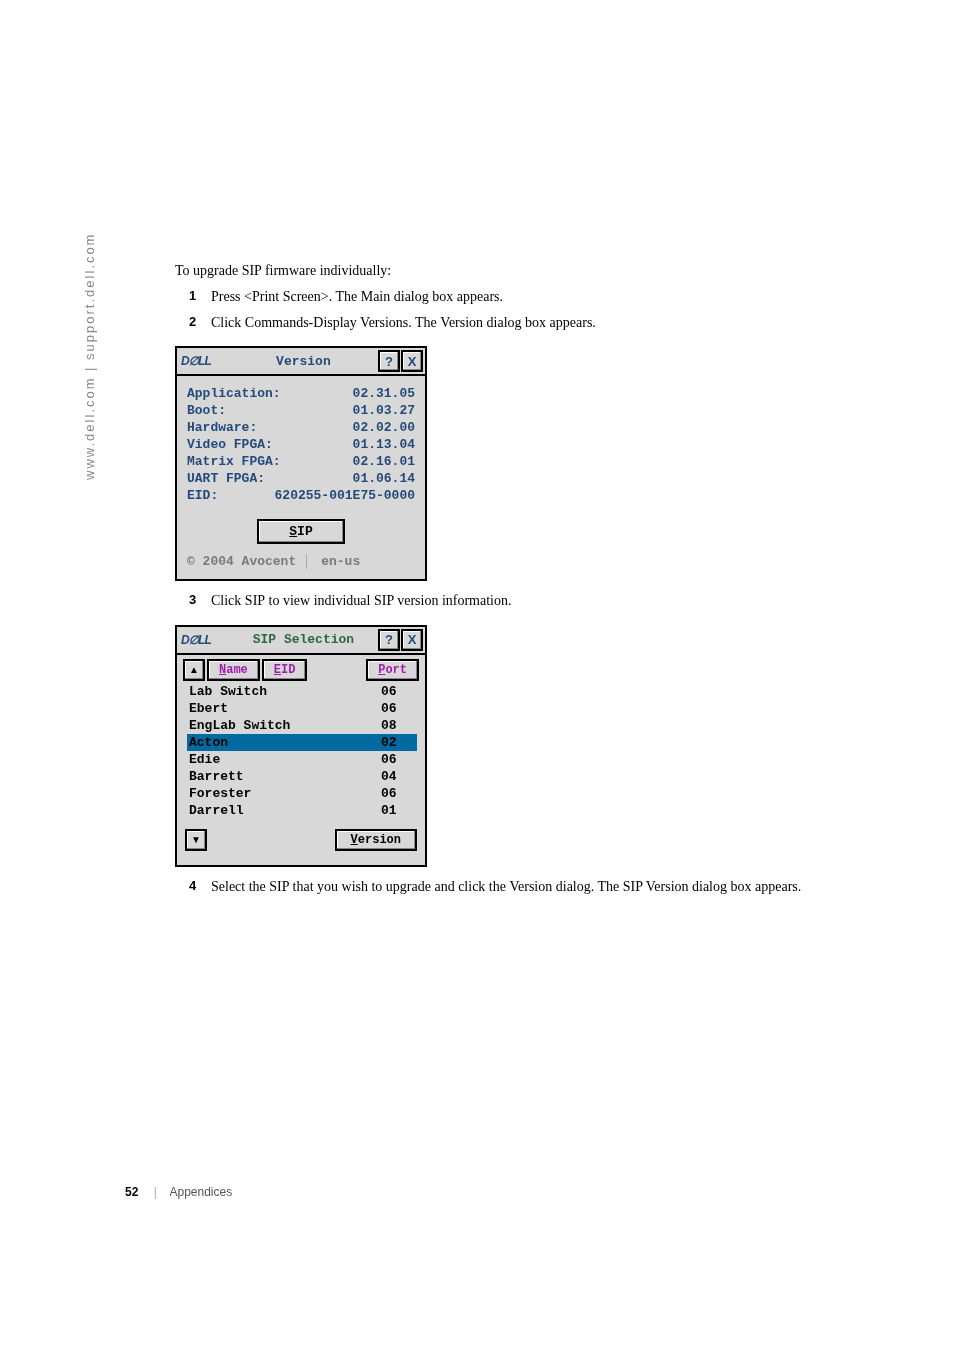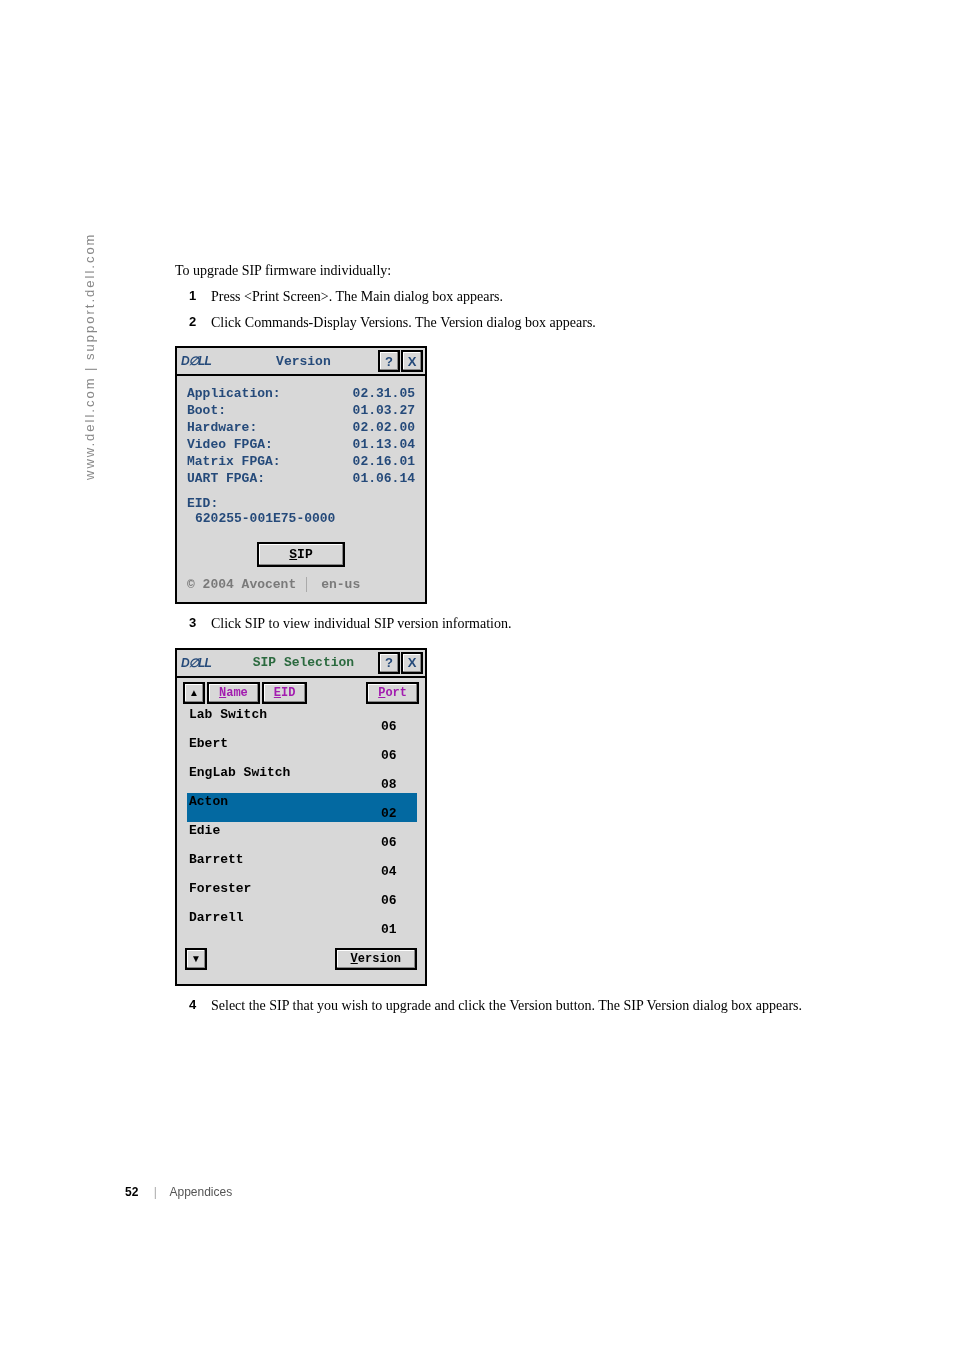--- a/index.html
+++ b/index.html
@@ -112,21 +112,21 @@
   }
   .dlg-body {
     padding: 8px 10px 10px 10px;
   }
   .kv-row {
     display: flex;
     justify-content: space-between;
     margin: 2px 0;
   }
   .kv-row .val { text-align: right; min-width: 80px; }
-  .eid-row { margin-top: 10px; flex-direction: column; }
+  .eid-row { margin-top: 2px; }
   .sip-btn-row {
     text-align: center;
     margin: 16px 0 10px 0;
   }
   .osd-button {
     display: inline-block;
     border: 2px solid #000;
     background: #d8d8d8;
     padding: 3px 30px;
     font-family: 'Lucida Console', 'Courier New', monospace;
@@ -179,21 +179,21 @@
     padding: 2px 8px 6px 10px;
   }
   .list-row {
     display: flex;
     font-size: 13px;
     color: #000;
     padding: 1px 0;
   }
   .list-row.selected { background: #0369a1; }
   .list-row .name { flex: 1; padding-left: 2px; }
-  .list-row .port { width: 36px; text-align: left; margin-top: 12px; }
+  .list-row .port { width: 36px; text-align: left; }
   .bottom-row {
     display: flex;
     padding: 4px 8px 14px 8px;
     align-items: flex-start;
   }
   .version-btn {
     margin-left: auto;
     border: 2px solid #000;
     background: #d8d8d8;
     padding: 2px 14px;
@@ -348,21 +348,21 @@
       </div>
     <div class="bottom-row">
       <span class="scroll-btn">▼</span>
       <span class="version-btn"><span class="ul">V</span><span>ersion</span></span>
     </div>
   </div>
 
   <ul class="step-list">
     <li>
       <span class="step-num">4</span>
-      <span>Select the SIP that you wish to upgrade and click the </span><span class="bold">Version</span><span> button. The </span><span class="bold">SIP Version</span><span> dialog box appears.</span>
+      <span>Select the SIP that you wish to upgrade and click the </span><span class="bold">Version</span><span> dialog. The </span><span class="bold">SIP Version</span><span> dialog box appears.</span>
     </li>
   </ul>
 
 </div>
 
 <div class="footer">
   <span class="pg">52</span>
   <span class="sep">|</span>
   <span>Appendices</span>
 </div>

